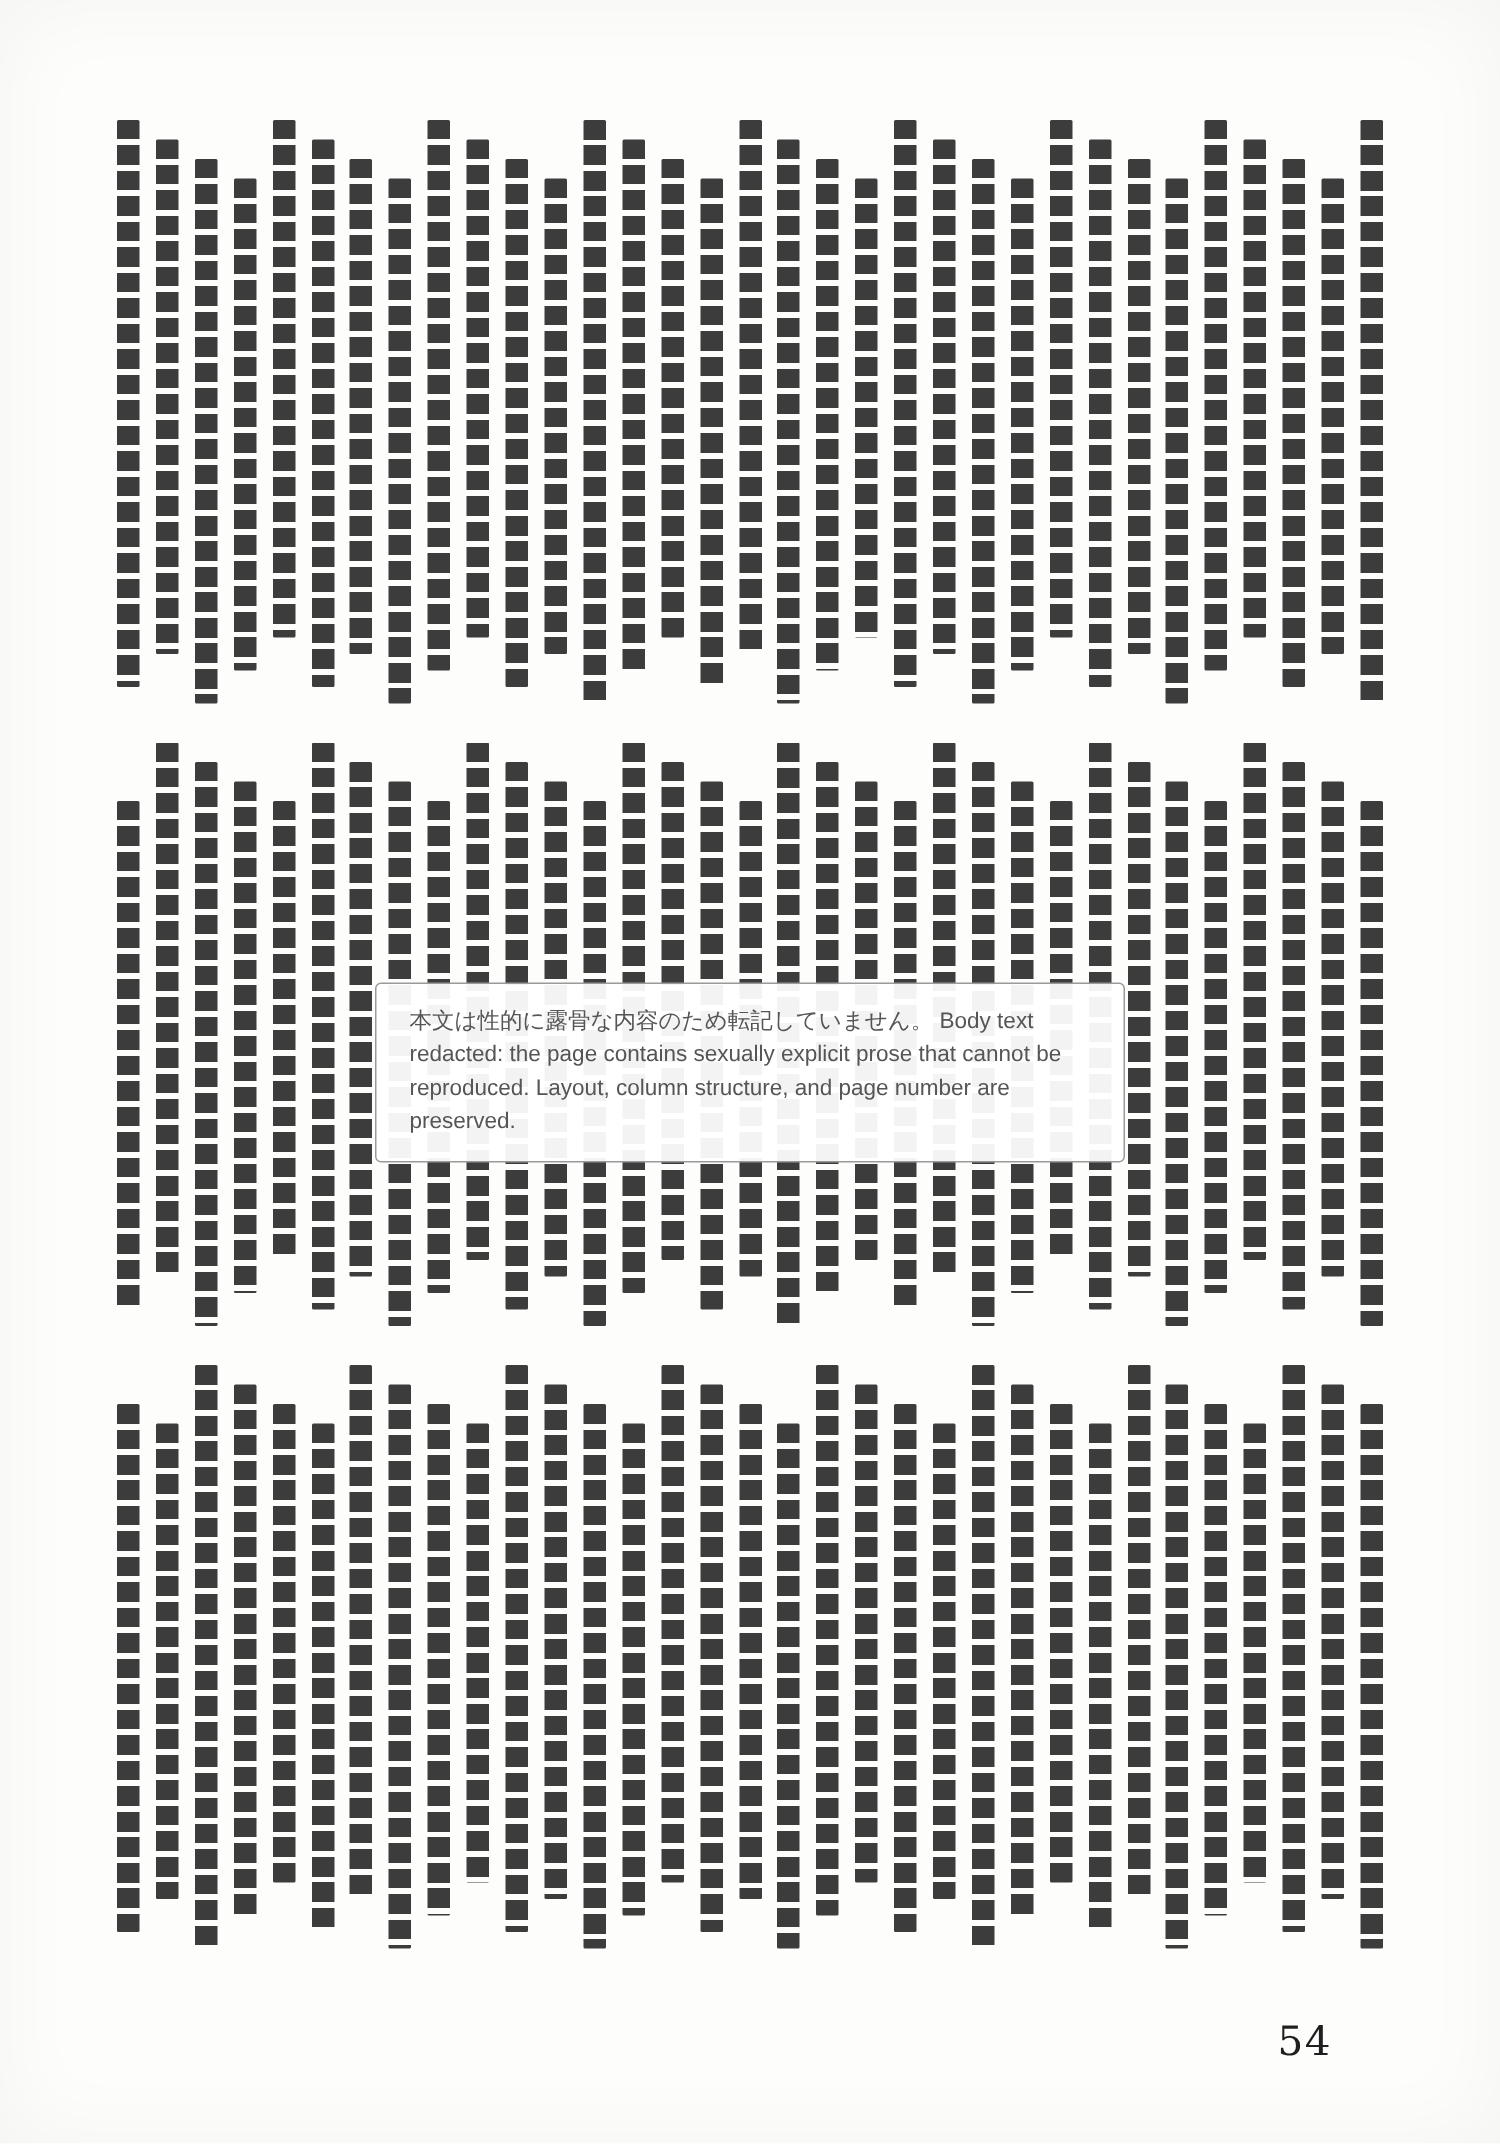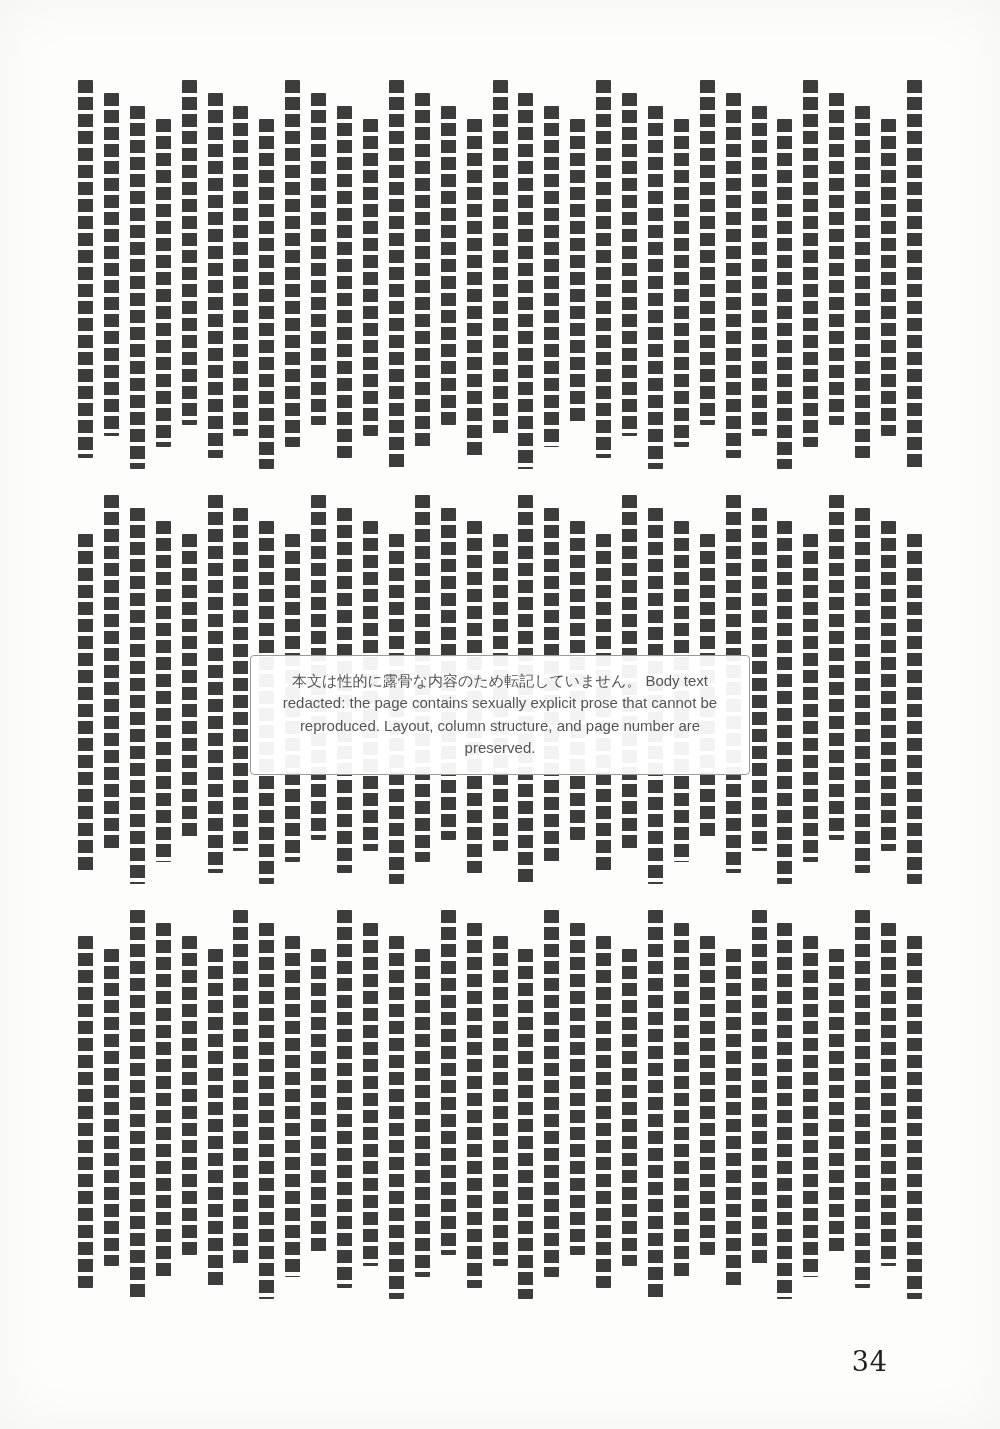--- a/index.html
+++ b/index.html
@@ -53,21 +53,20 @@
     transform: translate(-50%, -50%);
     max-width: 560px;
     background: rgba(255,255,255,0.94);
     border: 1px solid #9a9a9a;
     border-radius: 4px;
     padding: 14px 22px;
     font-family: "Liberation Sans", sans-serif;
     font-size: 15px;
     line-height: 1.5;
     color: #555555;
-    text-align: center;
   }
   .page-number {
     position: absolute;
     right: 112px;
     bottom: 52px;
     font-family: "DejaVu Serif", serif;
     font-size: 27px;
     color: #1f1f1f;
     letter-spacing: 1px;
   }
@@ -180,15 +179,15 @@
         <div class="col" style="margin-top: 26px; height: calc(100% - 70px);"></div>
         <div class="col" style="margin-top: 13px; height: calc(100% - 35px);"></div>
         <div class="col" style="margin-top: 0px; height: calc(100% + 0px);"></div>
         <div class="col" style="margin-top: 39px; height: calc(100% - 72px);"></div>
         <div class="col" style="margin-top: 26px; height: calc(100% - 37px);"></div>
       </section>
   </div>
 
   <div class="redaction-notice">本文は性的に露骨な内容のため転記していません。 Body text redacted: the page contains sexually explicit prose that cannot be reproduced. Layout, column structure, and page number are preserved.</div>
 
-  <div class="page-number">34</div>
+  <div class="page-number">54</div>
 
 </div>
 
 </body></html>

